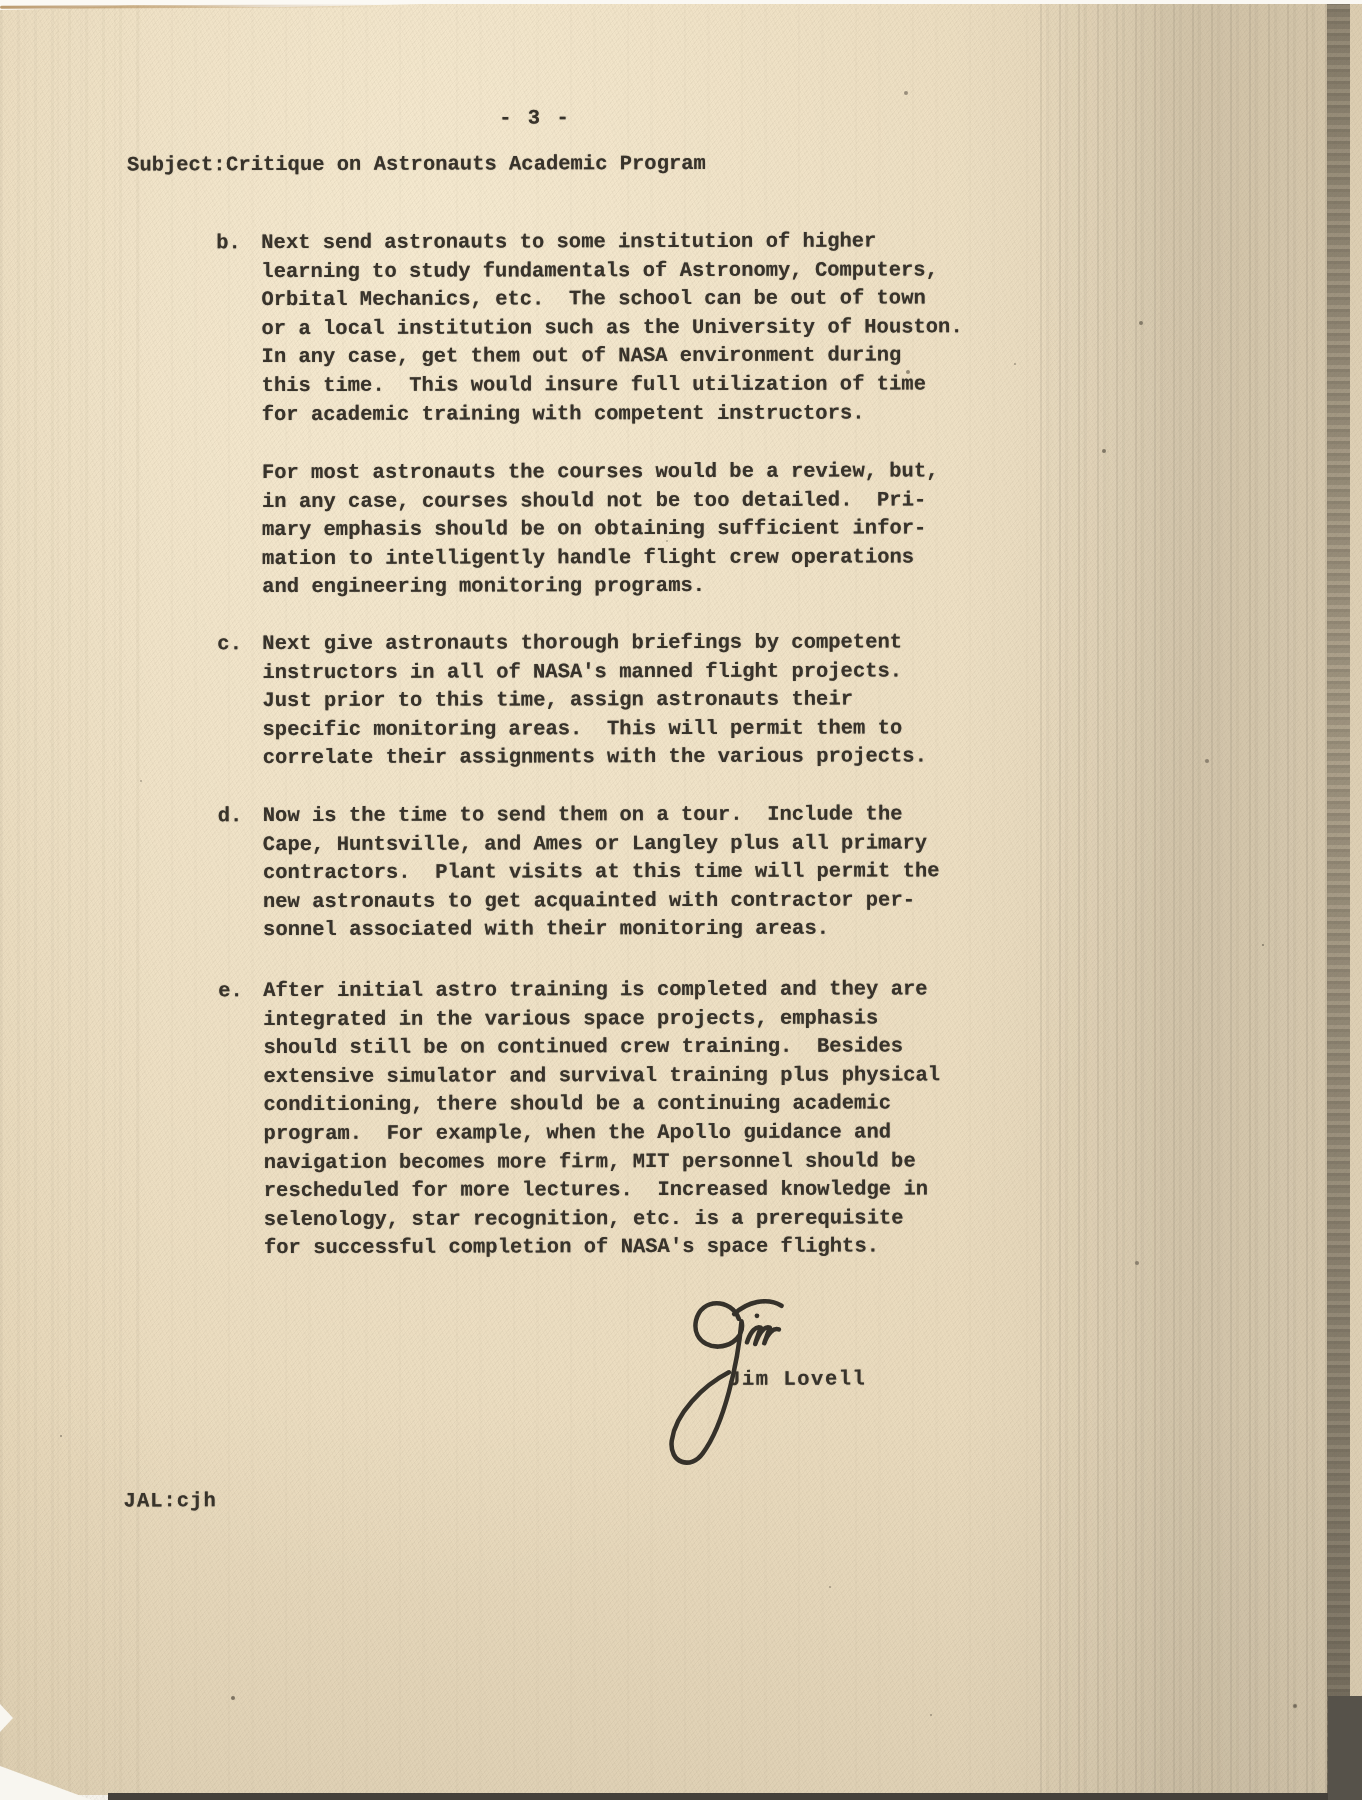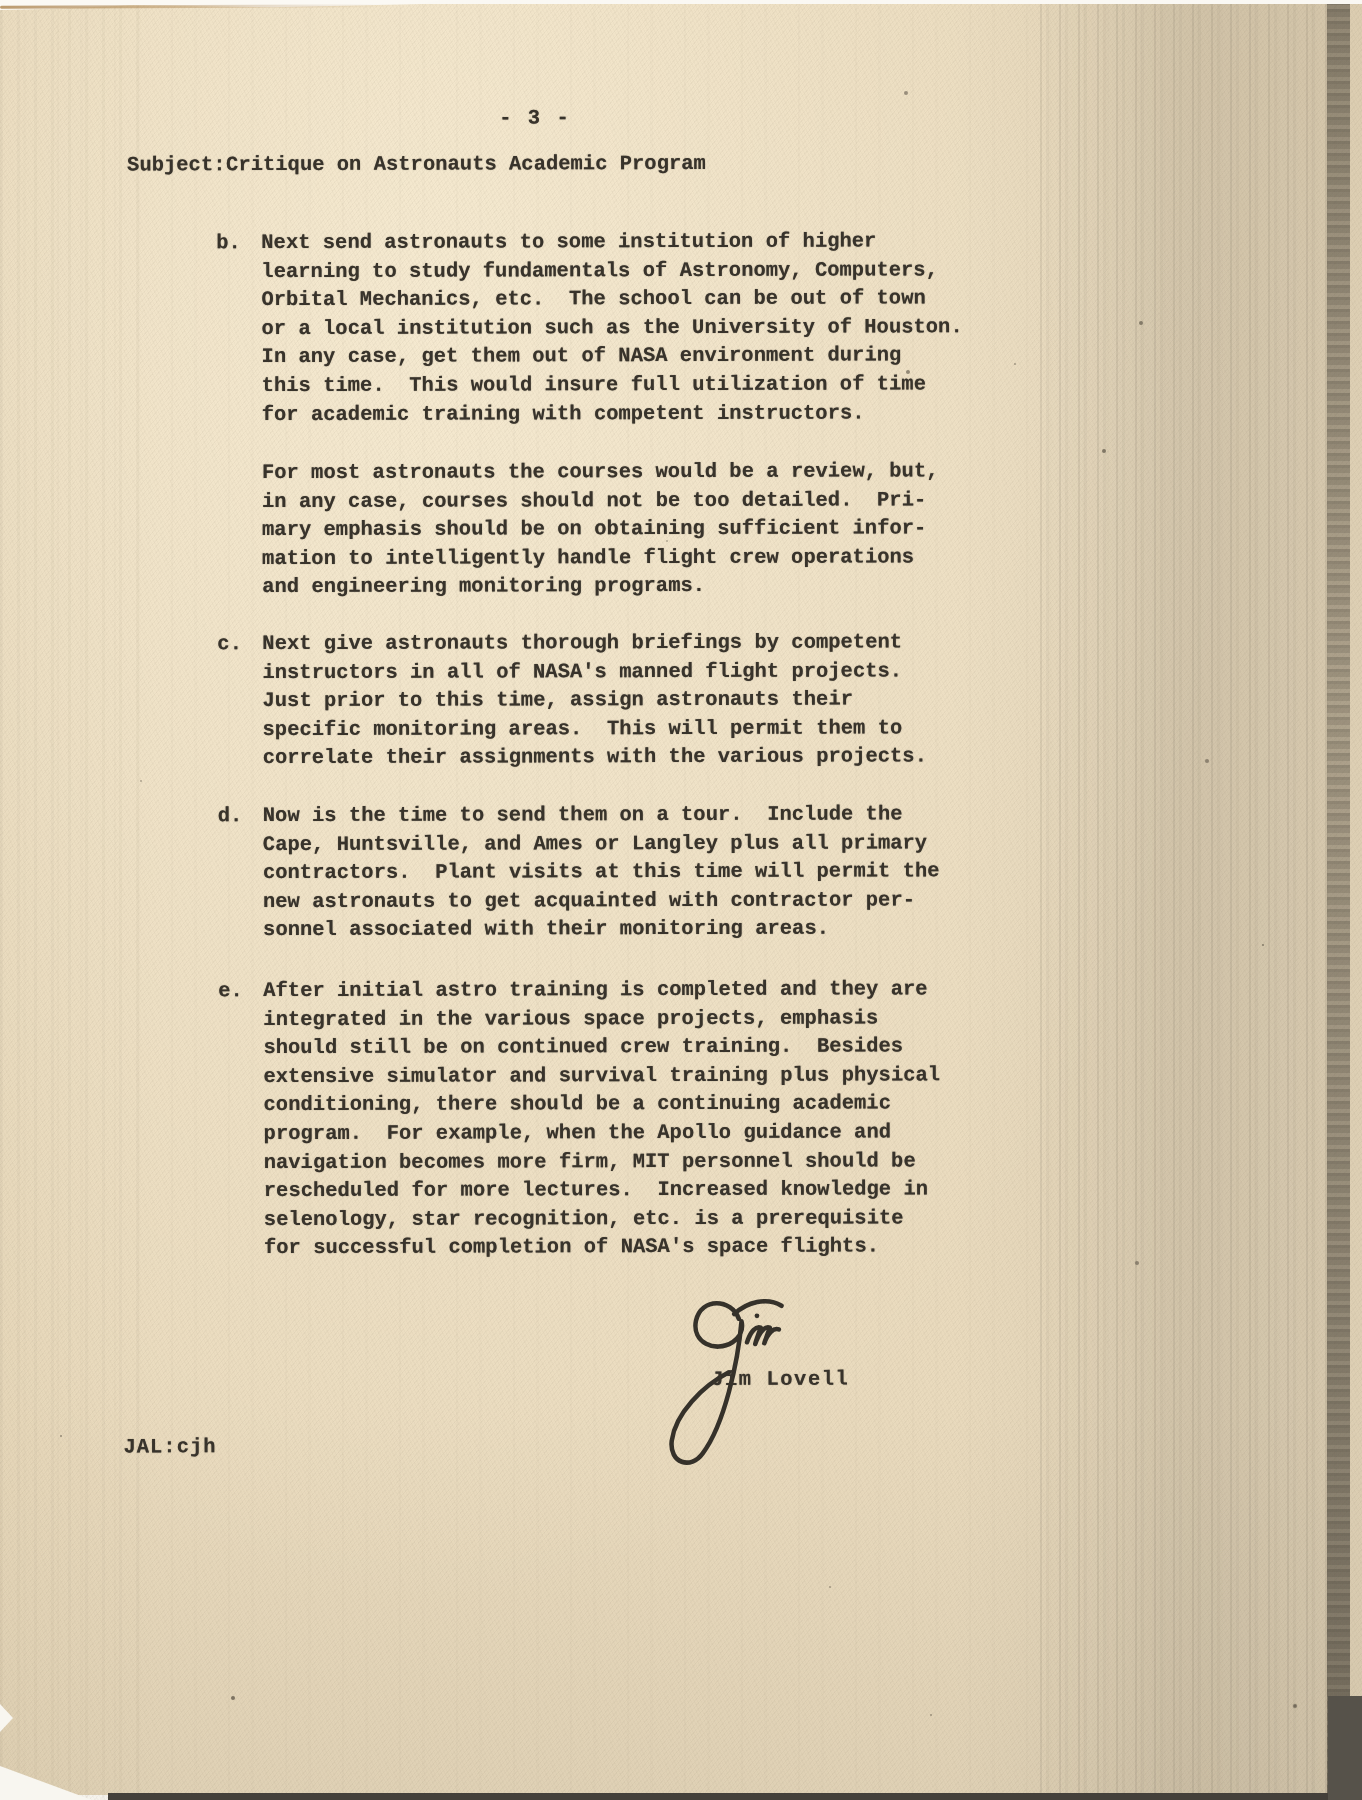--- a/index.html
+++ b/index.html
@@ -102,22 +102,22 @@
   .item{position:absolute;left:218px;width:800px;}
   .item-label{position:absolute;left:0;top:0;}
   .item-text{margin-left:45px;white-space:pre-wrap;}
   .item-b{top:228px;}
   .item-b2{top:458px;}
   .item-c{top:629px;}
   .item-d{top:801px;}
   .item-e{top:976px;}
   
   .signature-svg{position:absolute;left:608px;top:1286px;width:192px;height:182px;}
-  .typed-name{position:absolute;left:710px;top:1366px;letter-spacing:1.5px;}
-  .typist-initials{position:absolute;left:122px;top:1432px;letter-spacing:1px;}
+  .typed-name{position:absolute;left:727px;top:1366px;letter-spacing:1.5px;}
+  .typist-initials{position:absolute;left:122px;top:1486px;letter-spacing:1px;}
 </style>
 </head>
 <body>
 
 <div class="canvas">
 
   <div class="paper"></div>
   <div class="streaks-all"></div>
   <div class="streaks-left"></div>
   <div class="streaks-right"></div>

